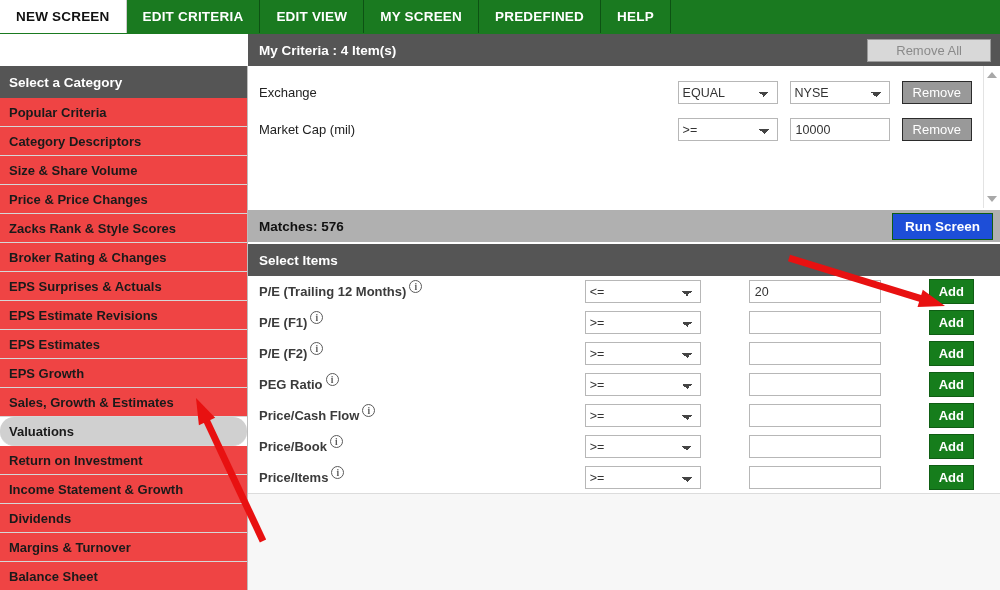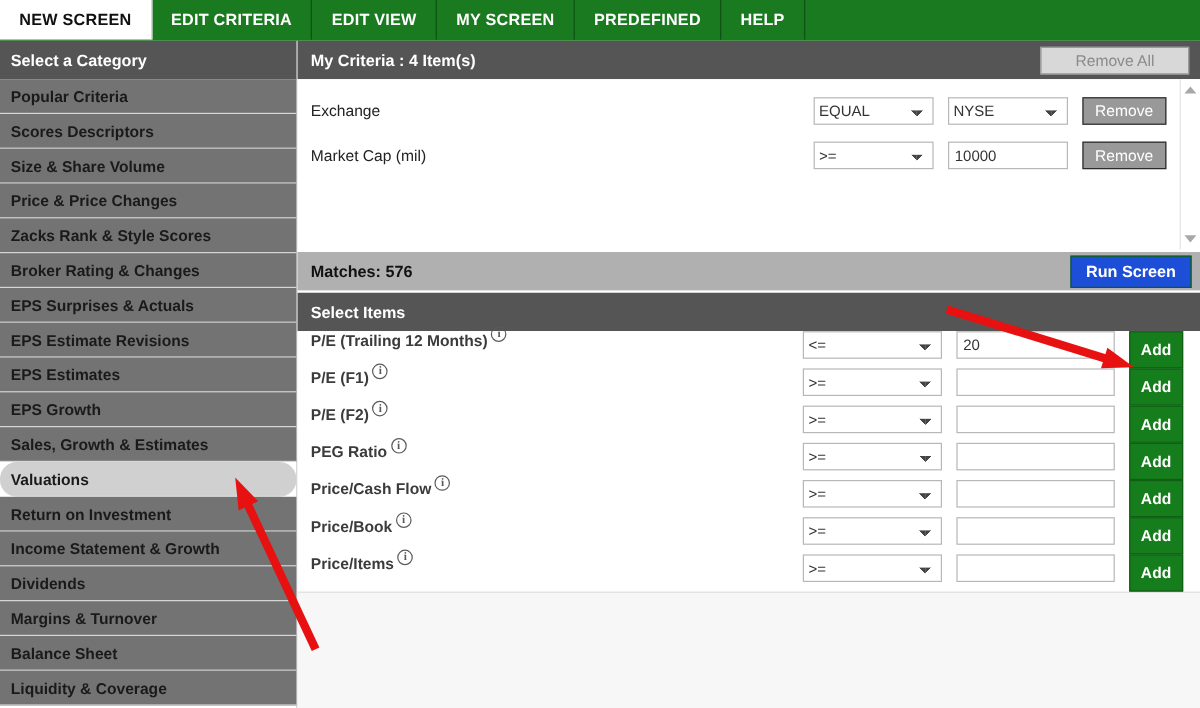--- a/index.html
+++ b/index.html
@@ -53,20 +53,21 @@
     align-items: stretch;
   }
 
   
   .sidebar {
     width: 248px;
     box-sizing: border-box;
     border-right: 1px solid #bdbdbd;
     background: #ffffff;
     flex: 0 0 248px;
+    margin-top: 32px;
   }
   .sidebar-header {
     background: #555555;
     color: #ffffff;
     font-weight: bold;
     font-size: 13.5px;
     height: 32px;
     display: flex;
     align-items: center;
     padding-left: 9px;
@@ -76,21 +77,21 @@
     height: 29px;
     display: flex;
     align-items: center;
     padding-left: 9px;
     box-sizing: border-box;
     border-bottom: 1px solid #d6d6d6;
     font-size: 13px;
     font-weight: bold;
     color: #1a1a1a;
     cursor: pointer;
-    background: #737373;
+    background: #ef4444;
   }
   .cat-item.selected {
     background: #d0d0d0;
     border-radius: 14px;
   }
 
   
   .rightcol {
     flex: 1 1 auto;
     display: flex;
@@ -259,23 +260,25 @@
     background: #f7f7f7;
     min-height: 0;
   }
   .items-list {
     background: #ffffff;
     border-bottom: 1px solid #dcdcdc;
   }
   .item-row {
     height: 31px;
     display: flex;
+    align-items: center;
     padding-left: 11px;
-    padding-right: 14px;
-    box-sizing: border-box;
+    padding-right: 26px;
+    box-sizing: border-box;
+    gap: 36px;
   }
   .item-label {
     flex: 1 1 auto;
     font-size: 13px;
     color: #3b3b3b;
     font-weight: bold;
     display: flex;
     align-items: flex-start;
     gap: 3px;
   }
@@ -354,21 +357,21 @@
 
   <div class="sidebar">
     <div class="sidebar-header">
       <span>Select a Category</span>
     </div>
     <div id="category-list">
         <div class="cat-item">
           <span>Popular Criteria</span>
         </div>
         <div class="cat-item">
-          <span>Scores Descriptors</span>
+          <span>Category Descriptors</span>
         </div>
         <div class="cat-item">
           <span>Size &amp; Share Volume</span>
         </div>
         <div class="cat-item">
           <span>Price &amp; Price Changes</span>
         </div>
         <div class="cat-item">
           <span>Zacks Rank &amp; Style Scores</span>
         </div>

